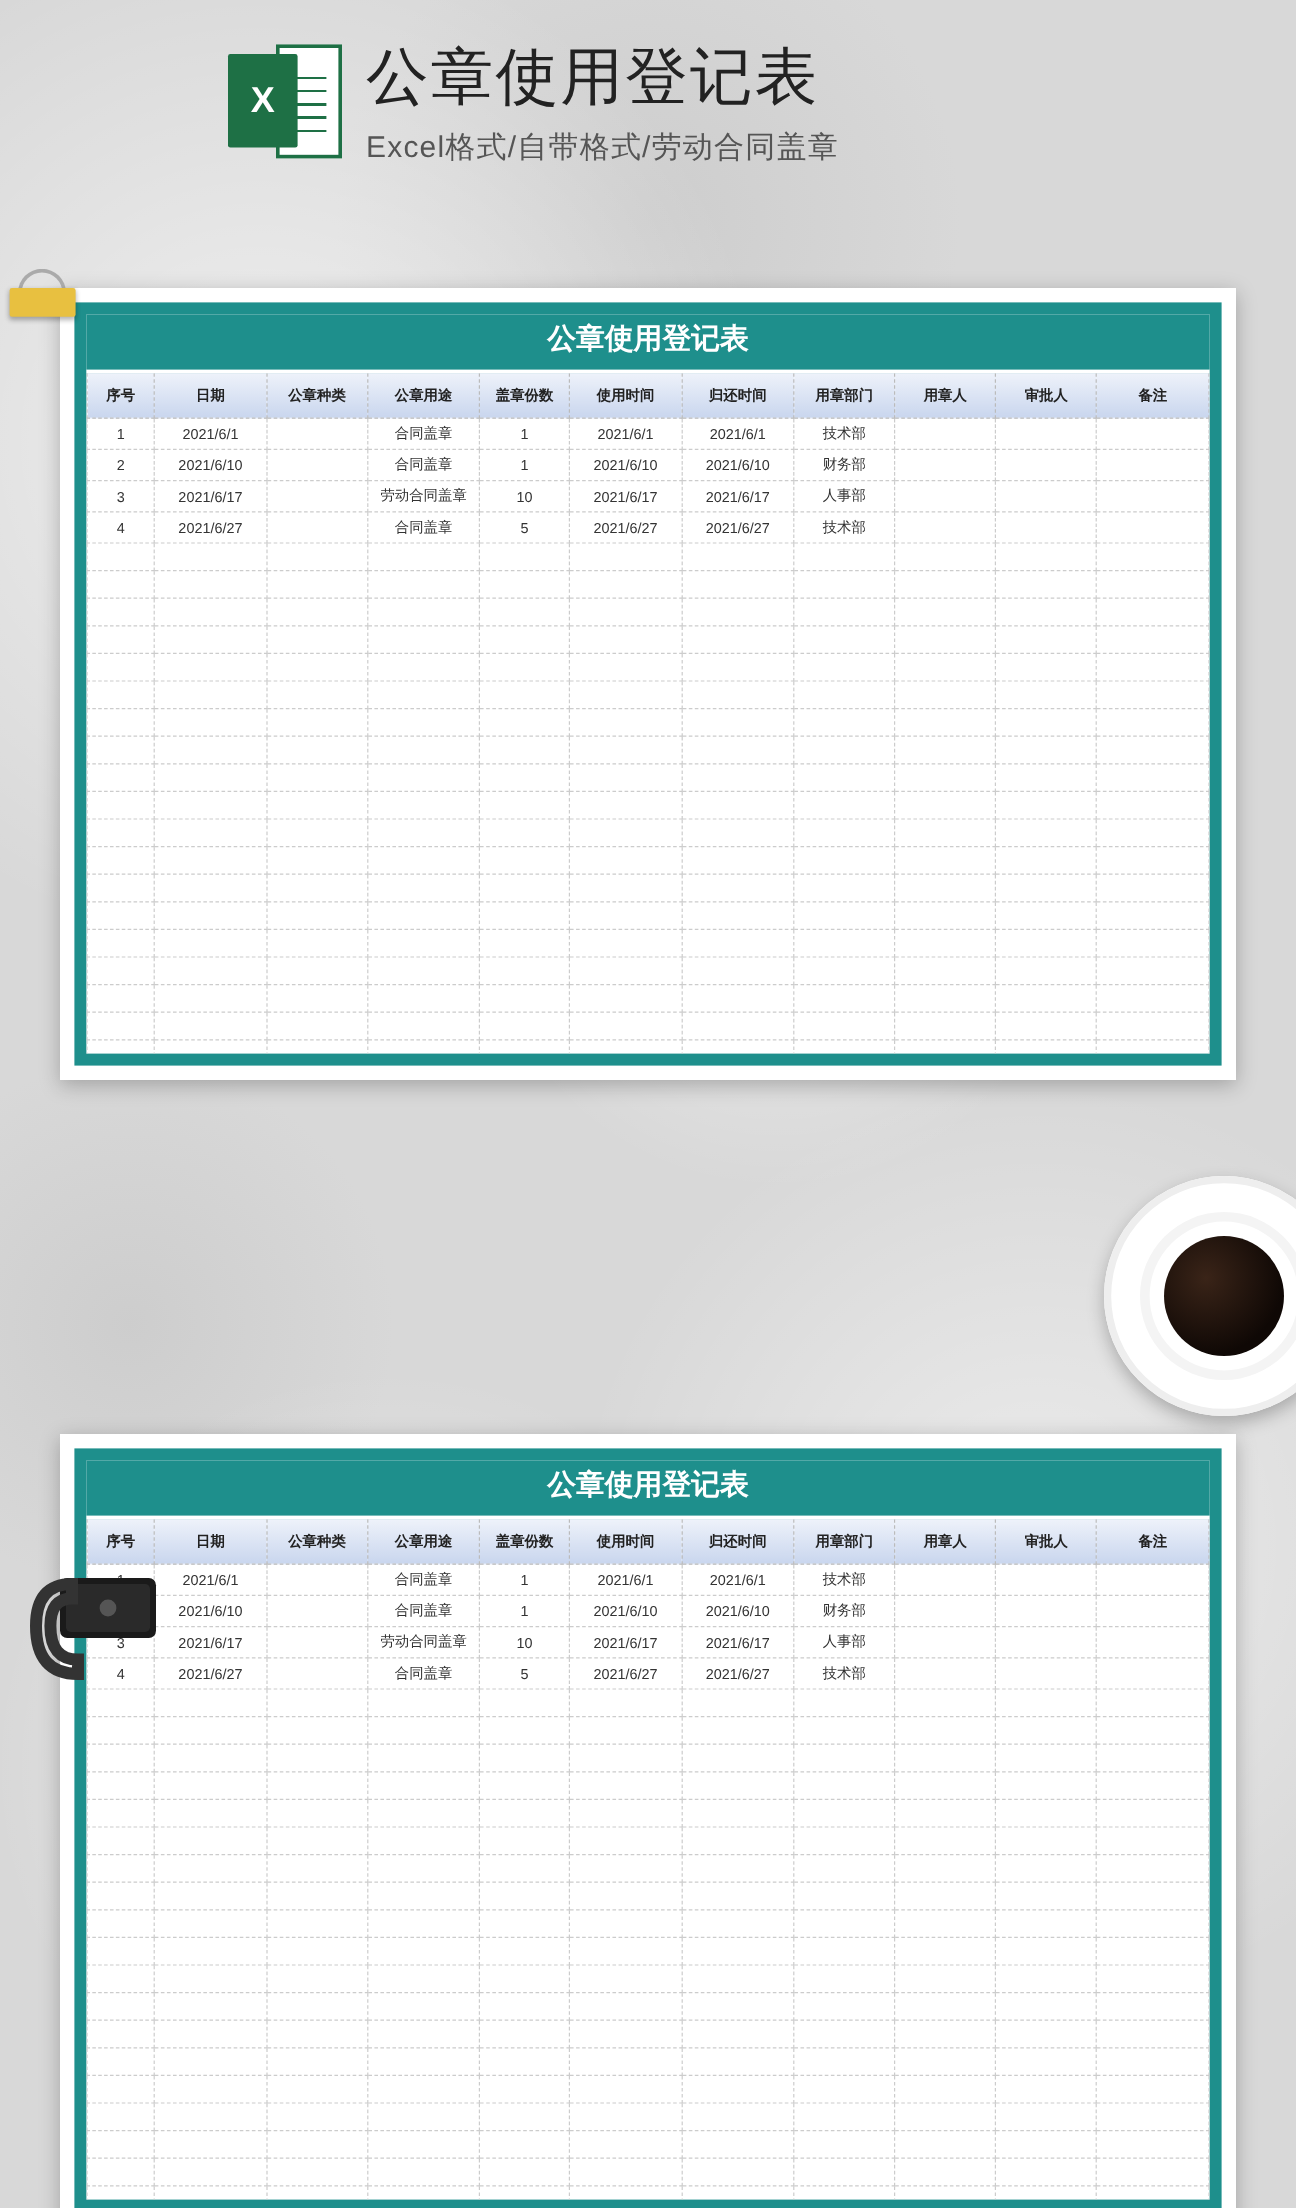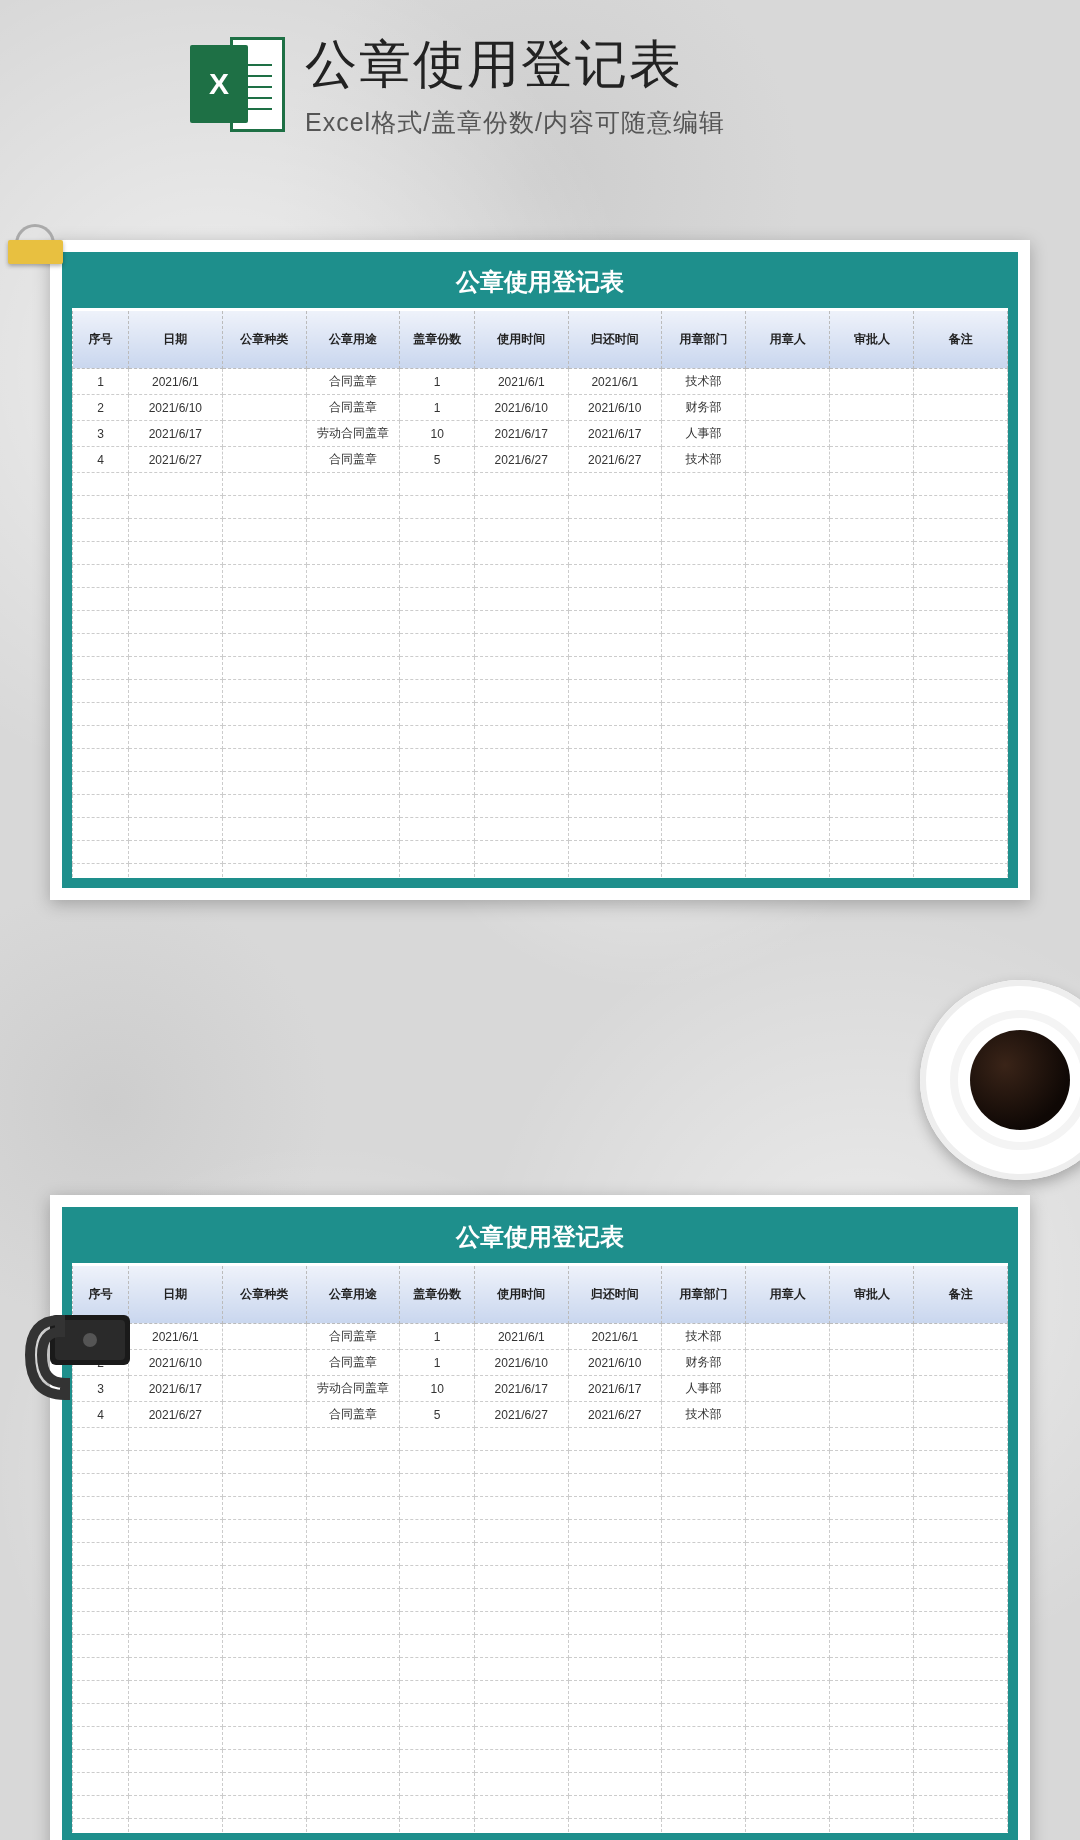--- a/index.html
+++ b/index.html
@@ -69,21 +69,21 @@
 .sheet-title {
   background: #1e8f8c; color: #fff; text-align: center;
   font-size: 24px; font-weight: bold; padding: 4px 0 10px 0;
   border-bottom: 3px solid #fff;
 }
 .table-wrap { flex: 1; overflow: hidden; position: relative; }
 
 table { width: 100%; border-collapse: collapse; table-layout: fixed; font-size: 12px; }
 th {
   background: linear-gradient(to bottom, #eef2fa 0%, #c9d6ee 100%);
-  color: #222; font-weight: bold; padding: 20px 2px; text-align: center;
+  color: #222; font-weight: bold; padding: 10px 2px; text-align: center;
   border: 1px dashed #bbb; border-top: none;
 }
 td {
   padding: 4px 2px; text-align: center; border: 1px dashed #ccc;
   color: #333; height: 18px; white-space: nowrap;
 }
 
 .col-0{width:6%}.col-1{width:10%}.col-2{width:9%}.col-3{width:10%}.col-4{width:8%}
 .col-5{width:10%}.col-6{width:10%}.col-7{width:9%}.col-8{width:9%}.col-9{width:9%}.col-10{width:10%}
 
@@ -105,21 +105,21 @@
 </head>
 <body>
 
 <div class="header-banner">
   <div class="excel-icon">
     <div class="excel-white"></div>
     <div class="excel-green">X</div>
   </div>
   <div class="header-text">
     <h1>公章使用登记表</h1>
-    <p>Excel格式/盖章份数/内容可随意编辑</p>
+    <p>Excel格式/自带格式/劳动合同盖章</p>
   </div>
 </div>
 
 <div class="clip">
   <div class="clip-wire"></div>
   <div class="clip-body"></div>
 </div>
 
 <div class="sheet sheet-1">
   <div class="sheet-inner">

